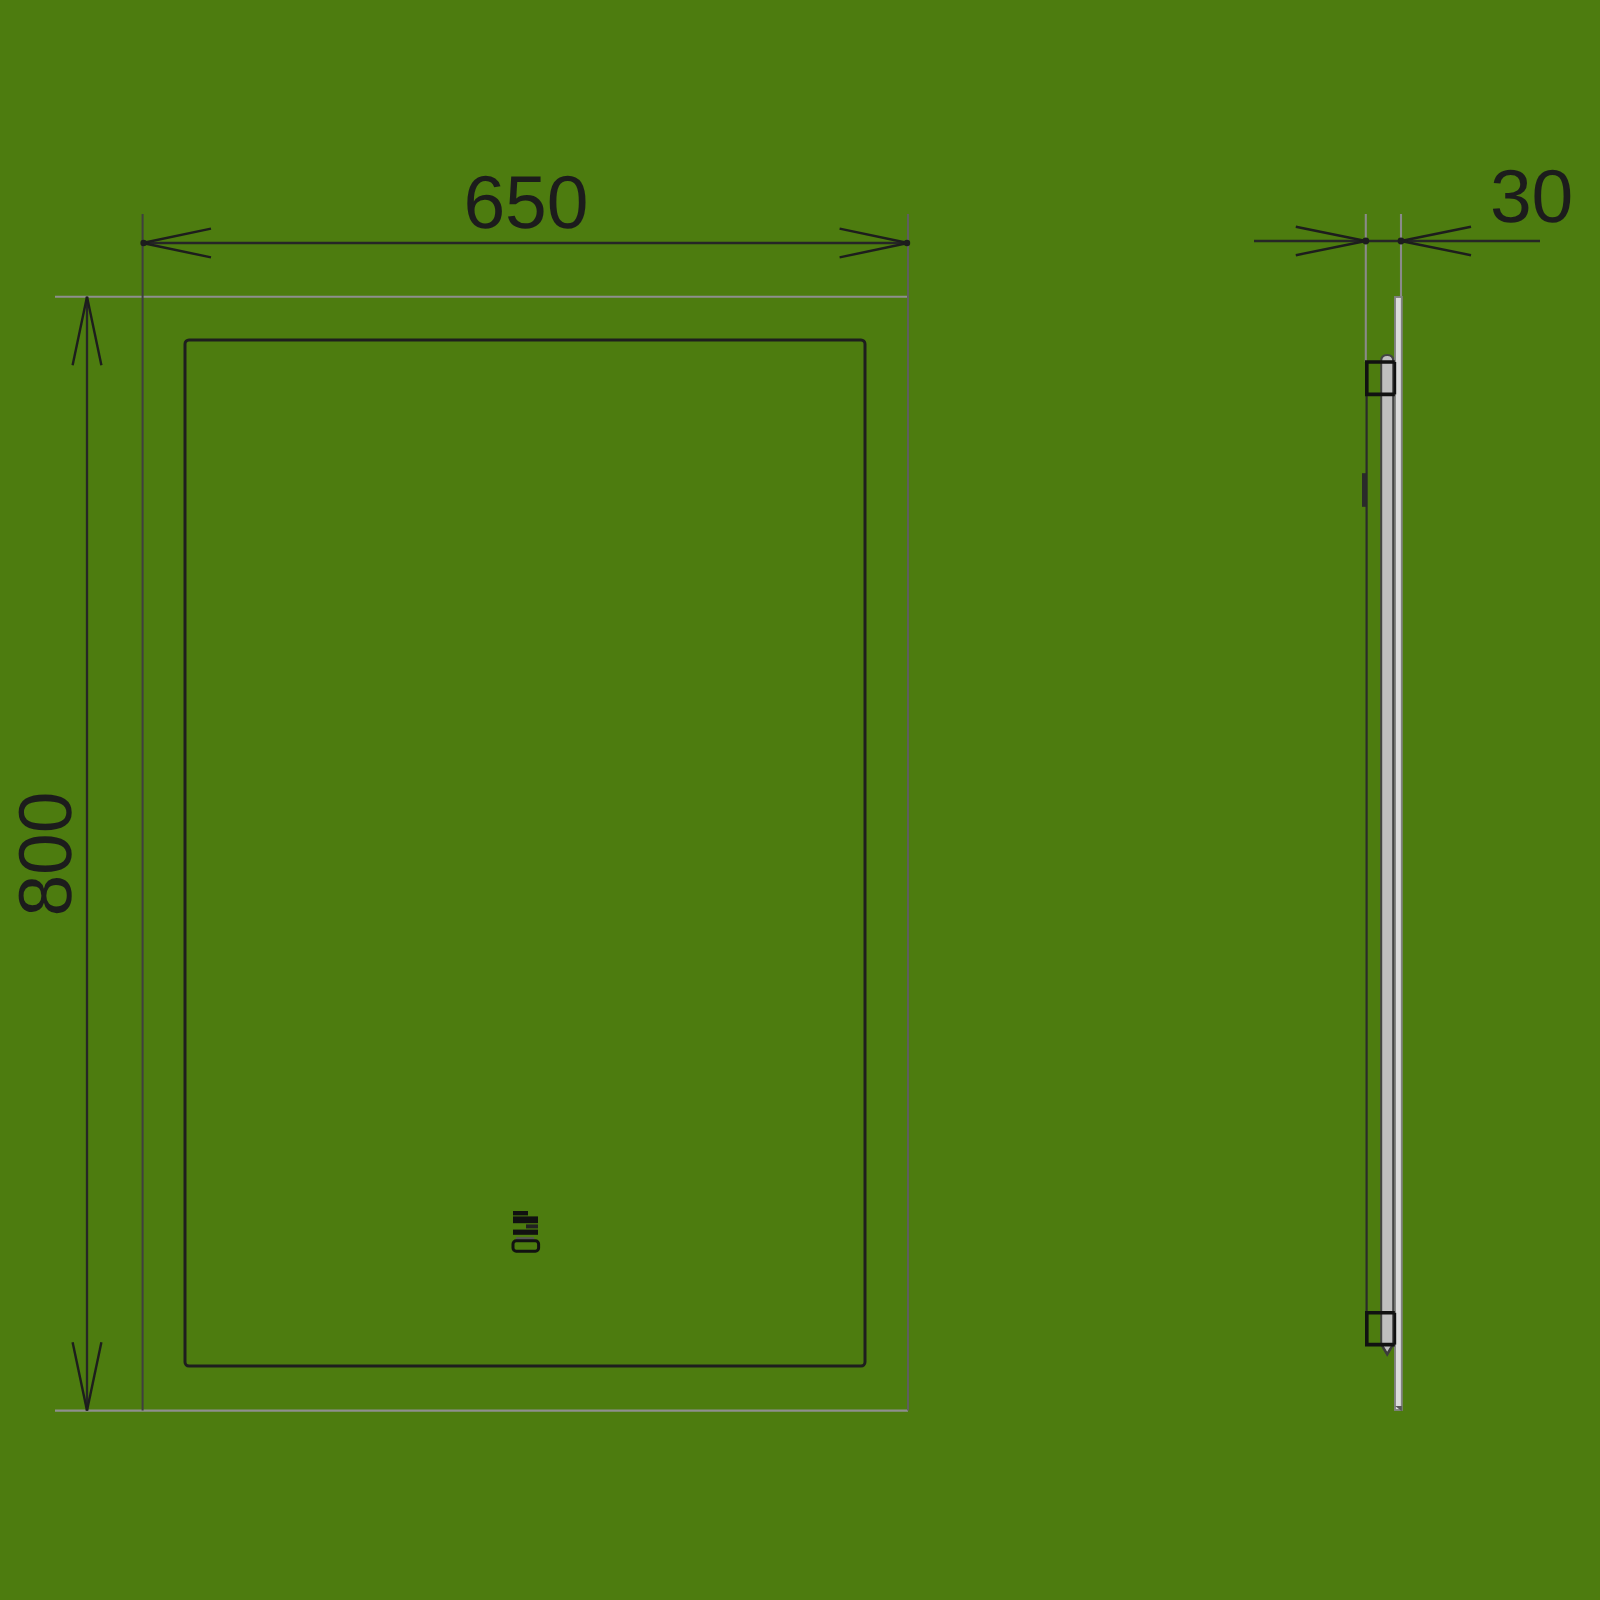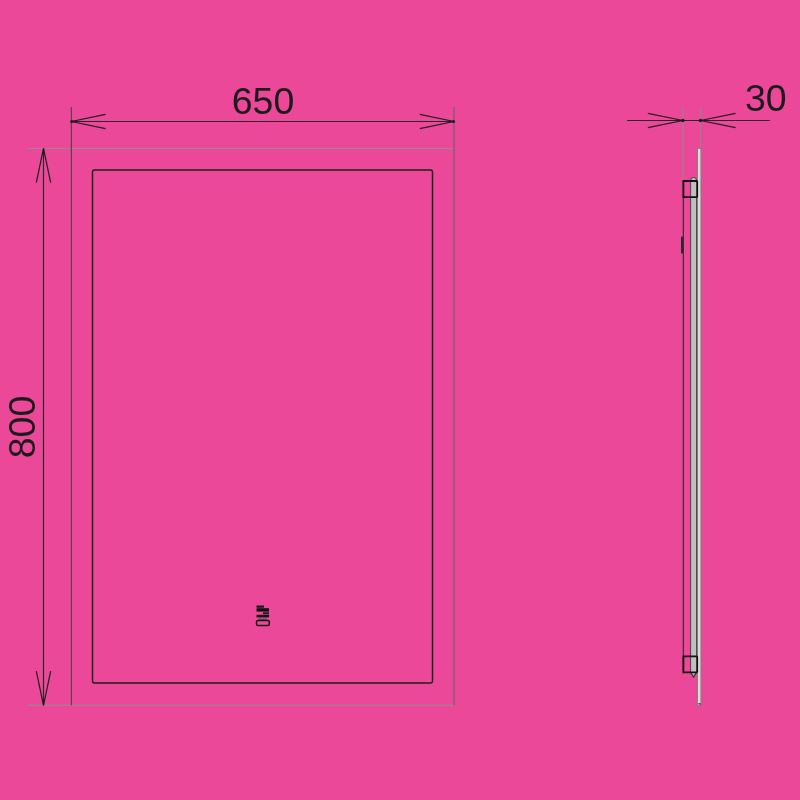--- a/index.html
+++ b/index.html
@@ -1,16 +1,16 @@
 <!DOCTYPE html>
 <html><head>
 <meta charset="utf-8">
 <style>
   html,body{margin:0;padding:0;background:#ffffff;}
-  #page{width:800px;height:800px;position:relative;background:#ec4899;}
+  #page{width:800px;height:800px;position:relative;background:#4d7c0f;}
   svg{position:absolute;top:0;left:0;}
   text{font-family:"Liberation Sans",sans-serif;fill:#1c1c1c;}
 </style>
 </head>
 <body>
 <div id="page">
 <svg width="800" height="800" viewBox="0 0 800 800">
 
   <g stroke="#8f8f8f" stroke-width="1.05" fill="none">
     <line x1="27.5" y1="148.4" x2="454" y2="148.4"></line>

